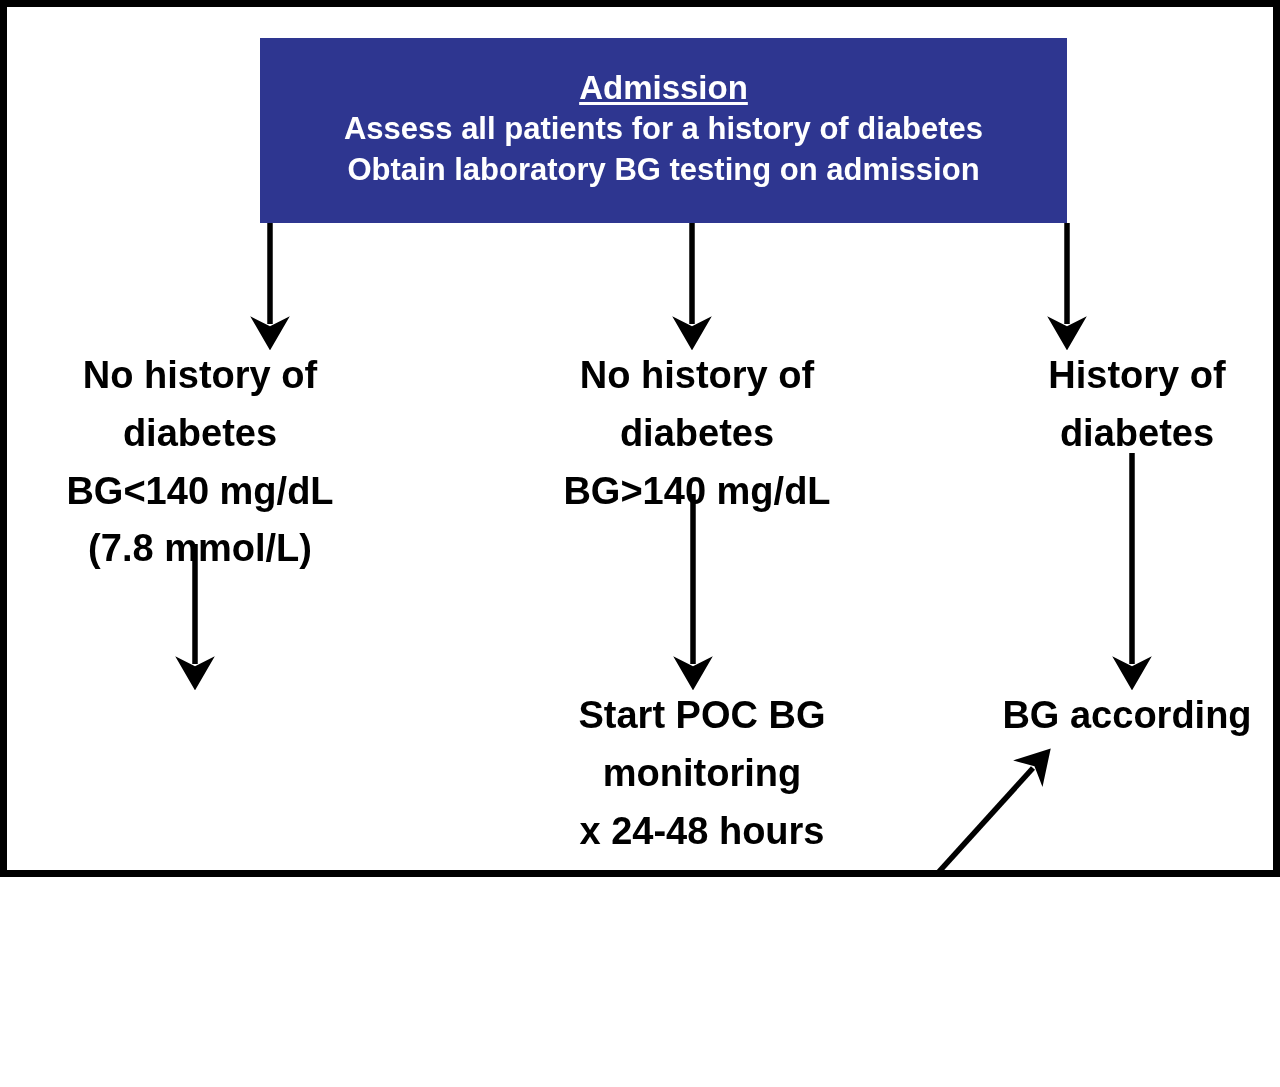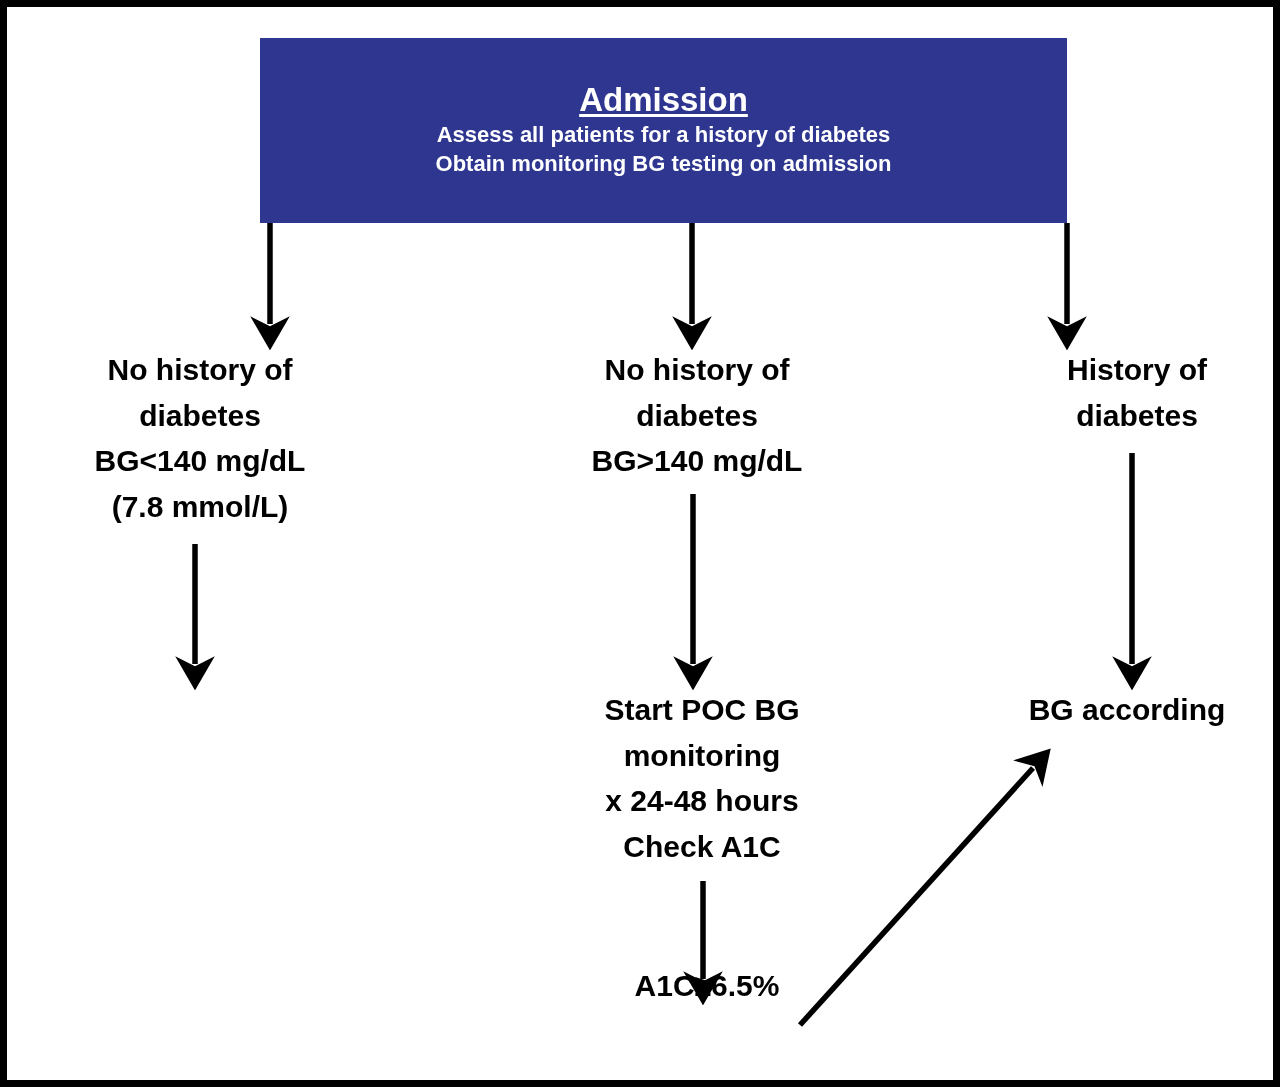--- a/index.html
+++ b/index.html
@@ -6,21 +6,21 @@
     margin: 0;
     padding: 0;
     background: #ffffff;
   }
   body {
     font-family: "Liberation Sans", sans-serif;
   }
   #canvas {
     position: relative;
     width: 1280px;
-    height: 1087px;
+    height: 877px;
     background: #ffffff;
     box-sizing: border-box;
     border: 7px solid #000000;
     overflow: hidden;
   }
   #stage {
     position: absolute;
     left: 0; top: 0;
     width: 1266px;
     height: 1073px;
@@ -44,31 +44,31 @@
     color: #ffffff;
     font-size: 33px;
     font-weight: bold;
     line-height: 1.25;
     text-decoration: underline;
     text-underline-offset: 3px;
     letter-spacing: 0px;
   }
   .header-line {
     color: #ffffff;
-    font-size: 22px;
+    font-size: 31px;
     font-weight: bold;
     line-height: 1.33;
     white-space: nowrap;
   }
   
   .node {
     position: absolute;
     color: #000000;
     font-weight: bold;
-    font-size: 30px;
+    font-size: 38px;
     line-height: 1.52;
     text-align: center;
     white-space: pre-line;
   }
   .node-l1 { left: 18px;  top: 340px;  width: 350px; }
   .node-m1 { left: 525px; top: 340px;  width: 330px; }
   .node-r1 { left: 985px; top: 340px;  width: 290px; }
   .node-l2 { left: 6px;   top: 680px;  width: 400px; }
   .node-m2 { left: 520px; top: 680px;  width: 350px; }
   .node-r2 { left: 970px; top: 680px;  width: 300px; }
@@ -113,21 +113,21 @@
       <line x1="1125" y1="446" x2="1125" y2="657" stroke="#000000" stroke-width="5.5" marker-end="url(#arrowhead)"></line>
 
       <line x1="696" y1="874" x2="696" y2="972" stroke="#000000" stroke-width="5.5" marker-end="url(#arrowhead)"></line>
 
       <line x1="793" y1="1018" x2="1026" y2="761" stroke="#000000" stroke-width="5.5" marker-end="url(#arrowhead)"></line>
     </svg>
 
     <div class="header-box">
       <div class="header-title">Admission</div>
       <div class="header-line">Assess all patients for a history of diabetes</div>
-      <div class="header-line">Obtain monitoring BG testing on admission</div>
+      <div class="header-line">Obtain laboratory BG testing on admission</div>
     </div>
 
     <div class="node node-l1">No history of
 diabetes
 BG&lt;140 mg/dL
 (7.8 mmol/L)</div>
 
     <div class="node node-m1">No history of
 diabetes
 BG&gt;140 mg/dL</div>

